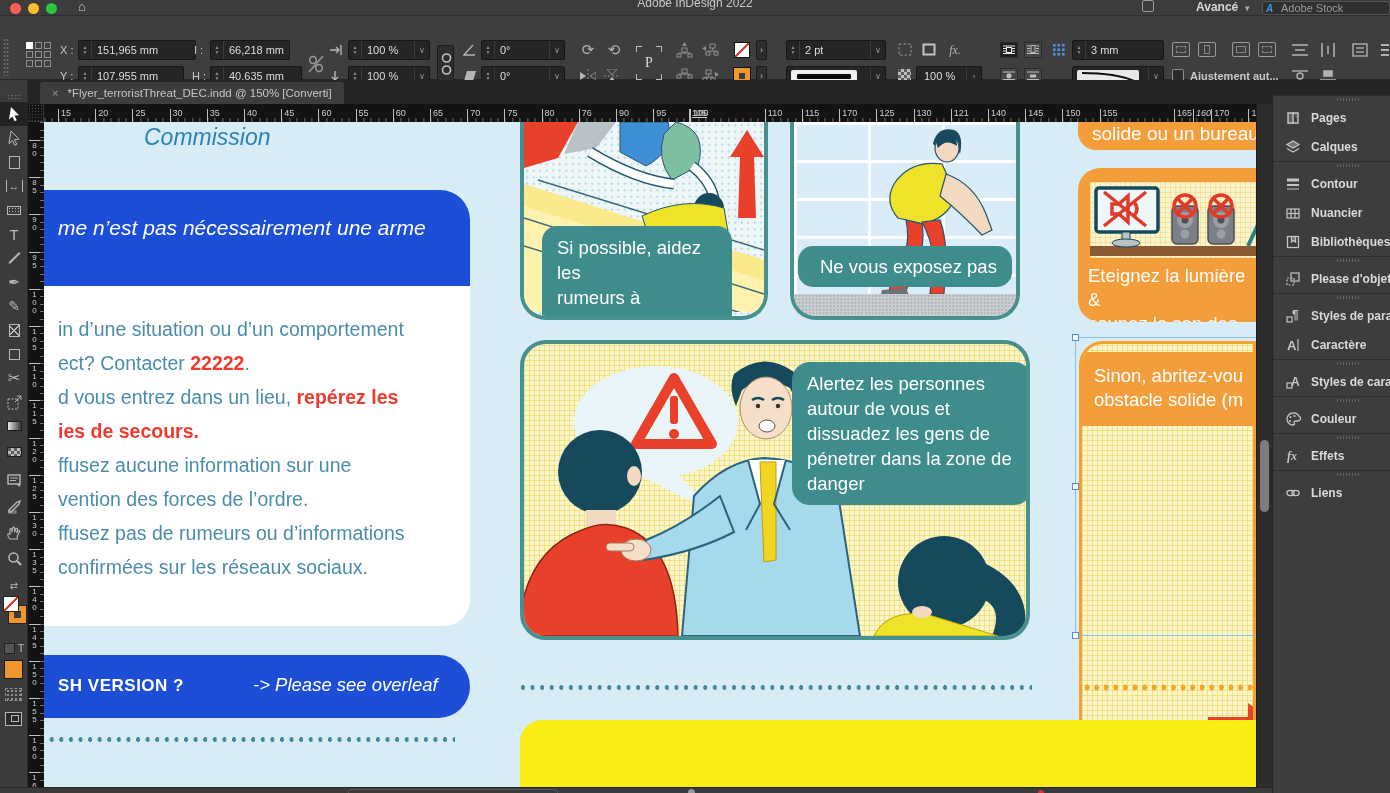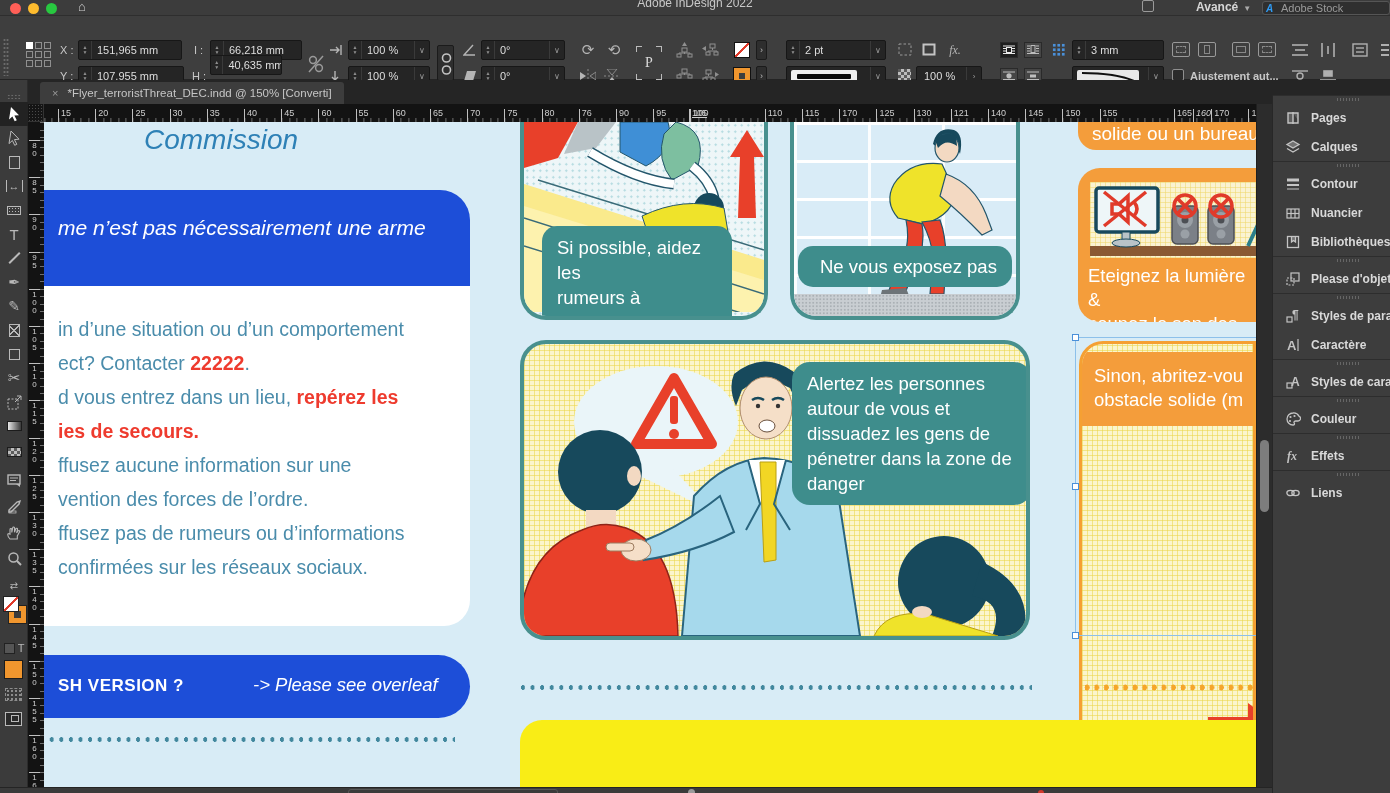--- a/index.html
+++ b/index.html
@@ -92,21 +92,21 @@
 
 #vscroll{position:absolute;left:1256px;top:104px;width:16px;height:683px;background:#2c2c2c;border-left:1px solid #1f1f1f}
 #vscroll .thumb{position:absolute;left:3px;top:336px;width:9px;height:72px;background:#7d7d7d;border-radius:5px}
 #statusbar{position:absolute;left:0;top:787px;width:1272px;height:6px;background:#3a3a3a;border-top:1px solid #242424}
 #statusbar .pillo{position:absolute;left:348px;top:1px;width:210px;height:10px;border:1px solid #565656;border-radius:3px}
 #statusbar .dotg{position:absolute;left:688px;top:1px;width:7px;height:7px;border-radius:50%;background:#9a9a9a}
 #statusbar .dotr{position:absolute;left:1038px;top:2px;width:6px;height:6px;border-radius:50%;background:#d3392b}
 
 
 #canvas{position:absolute;left:44px;top:122px;width:1212px;height:665px;background:#d8ecf6;overflow:hidden}
-#commission{position:absolute;left:100px;top:2px;font-size:28px;font-style:italic;color:#2e81b6}
+#commission{position:absolute;left:100px;top:2px;font-size:23px;font-style:italic;color:#2e81b6}
 .tealbox{background:#1d4ed8;color:#fff}
 #headline-box{position:absolute;left:-24px;top:68px;width:450px;height:96px;border-radius:0 30px 0 0}
 #headline-box .t{position:absolute;left:38px;top:26px;font-size:21px;font-style:italic;white-space:nowrap}
 #white-box{position:absolute;left:-24px;top:164px;width:450px;height:340px;background:#fff;border-radius:0 0 26px 0}
 #bodytext{position:absolute;left:38px;top:26px;font-size:19.5px;line-height:34px}
 #bodytext .b{color:#4a8cab}
 #bodytext .rb{color:#ee3b2e;font-weight:bold}
 #version-bar{position:absolute;left:-24px;top:533px;width:450px;height:63px;border-radius:0 32px 32px 0}
 #version-bar .bold{position:absolute;left:38px;top:21px;font-size:17px;font-weight:bold;letter-spacing:.5px}
 #version-bar .ital{position:absolute;left:233px;top:19px;font-size:18.5px;font-style:italic}
@@ -154,45 +154,45 @@
         <span></span>
         <span></span>
         <span></span>
         <span></span>
         <span></span>
         <span></span>
         <span></span>
         <span></span>
     </div>
     <span class="flbl" style="left:60px;top:24px">X :</span>
-    <div class="fld" style="left:78px;top:24px;width:104px">
+    <div class="fld" style="left:78px;top:24px;width:118px">
       <span class="st">
           <span>▲</span>
           <span>▼</span>
         </span>
       <span class="val">151,965 mm</span>
     </div>
     <span class="flbl" style="left:60px;top:50px">Y :</span>
     <div class="fld" style="left:78px;top:50px;width:106px">
       <span class="st">
           <span>▲</span>
           <span>▼</span>
         </span>
       <span class="val">107,955 mm</span>
     </div>
     <span class="flbl" style="left:194px;top:24px">I :</span>
-    <div class="fld" style="left:210px;top:24px;width:92px">
+    <div class="fld" style="left:210px;top:24px;width:80px">
       <span class="st">
           <span>▲</span>
           <span>▼</span>
         </span>
       <span class="val">66,218 mm</span>
     </div>
     <span class="flbl" style="left:192px;top:50px">H :</span>
-    <div class="fld" style="left:210px;top:39px;width:72px">
+    <div class="fld" style="left:210px;top:50px;width:92px">
       <span class="st">
           <span>▲</span>
           <span>▼</span>
         </span>
       <span class="val">40,635 mm</span>
     </div>
     <svg class="abs" style="left:307px;top:38px" width="18" height="20">
         <g fill="none" stroke="#9a9a9a" stroke-width="1.5">
           <circle cx="6" cy="6" r="3.4"></circle>
           <circle cx="12" cy="14" r="3.4"></circle>

